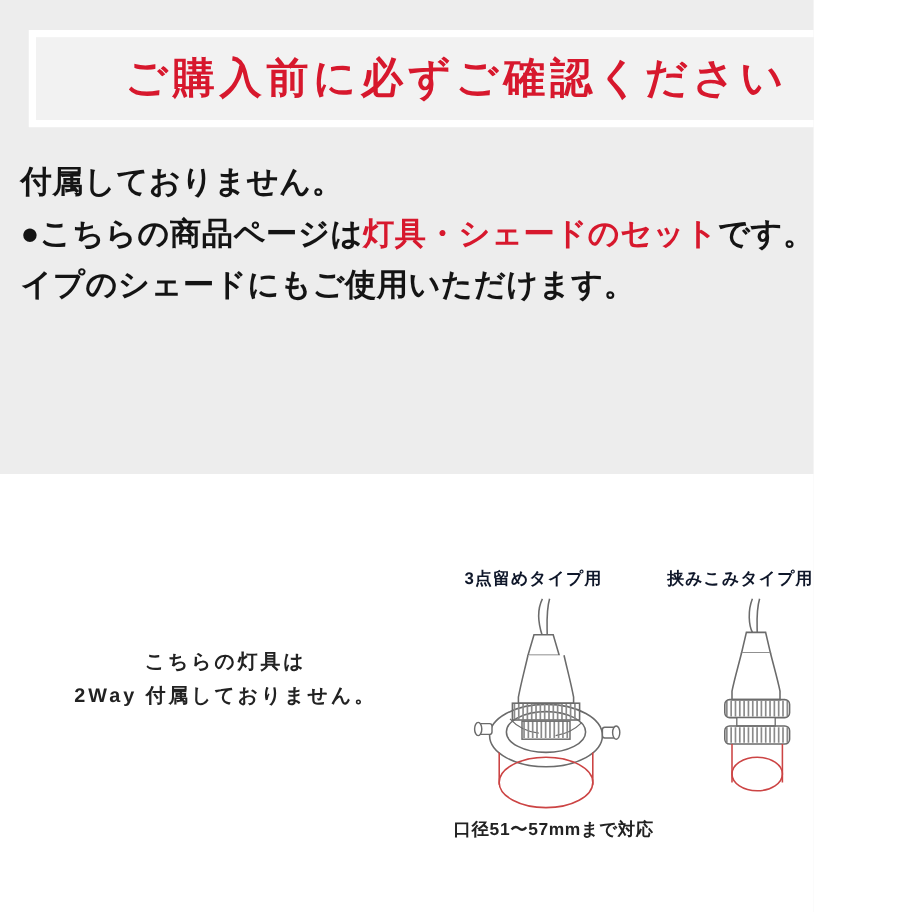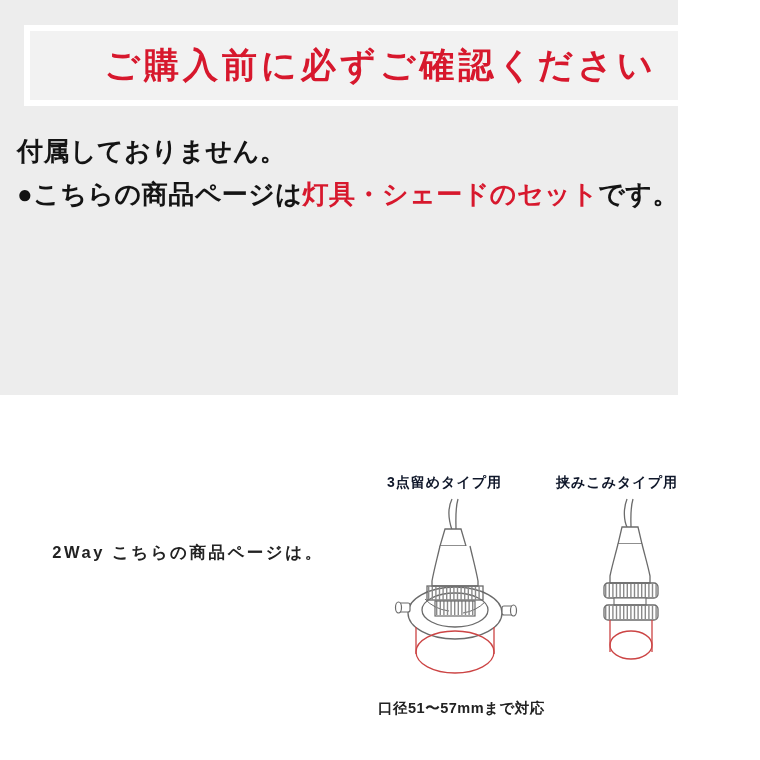--- a/index.html
+++ b/index.html
@@ -61,26 +61,28 @@
 
 <div class="page">
 
   <div class="header-box">
     <span class="header-title">ご購入前に必ずご確認ください</span>
   </div>
 
   <div class="notice" id="notice">
       <div class="notice-line"><span class="seg">付属しておりません。</span></div>
       <div class="notice-line"><span class="seg">●こちらの商品ページは</span><span class="seg red">灯具・シェードのセット</span><span class="seg">です。電球は</span></div>
+      <div class="notice-line"><span class="seg">イプのシェードにもご使用いただけます。</span></div>
     </div>
 
   <div class="panel"></div>
 
   <div class="twoway" id="twoway">
-      <div>2Way こちらの商品ページは。</div>
+      <div>こちらの灯具は</div>
+      <div>2Way 付属しておりません。</div>
     </div>
 
   <div class="fig-label" style="left:387px;">3点留めタイプ用</div>
   <div class="fig-label" style="left:556px;">挟みこみタイプ用</div>
 
   <svg class="fig-svg" style="left:386px;top:496px;" viewBox="0 0 140 182">
     <g stroke="#6b6b6b" stroke-width="1.3" fill="none">
       <path d="M66,3 C61,13 63,25 66,34"></path>
       <path d="M72,3 C69,13 70,25 70,34"></path>
       <path d="M59,33 L75,33 L80,50 L54,50 Z" fill="#ffffff"></path>
@@ -125,15 +127,15 @@
     <g>
       <line x1="43" y1="116.5" x2="95" y2="116.5" stroke="#8a8a8a" stroke-width="13" stroke-dasharray="1.4 2.2"></line>
       <rect x="42" y="109" width="54" height="15" rx="4" fill="none" stroke="#6b6b6b" stroke-width="1.3"></rect>
     </g>
     <g stroke="#cc4444" stroke-width="1.3" fill="none">
       <path d="M48,124 V156 M90,124 V156"></path>
       <ellipse cx="69" cy="149" rx="21" ry="14"></ellipse>
     </g>
   </svg>
 
-  <div class="fig-caption" style="left:378px;margin-top:17px;">口径51〜57mmまで対応</div>
+  <div class="fig-caption" style="left:378px;">口径51〜57mmまで対応</div>
 
 </div>
 
 </body></html>

